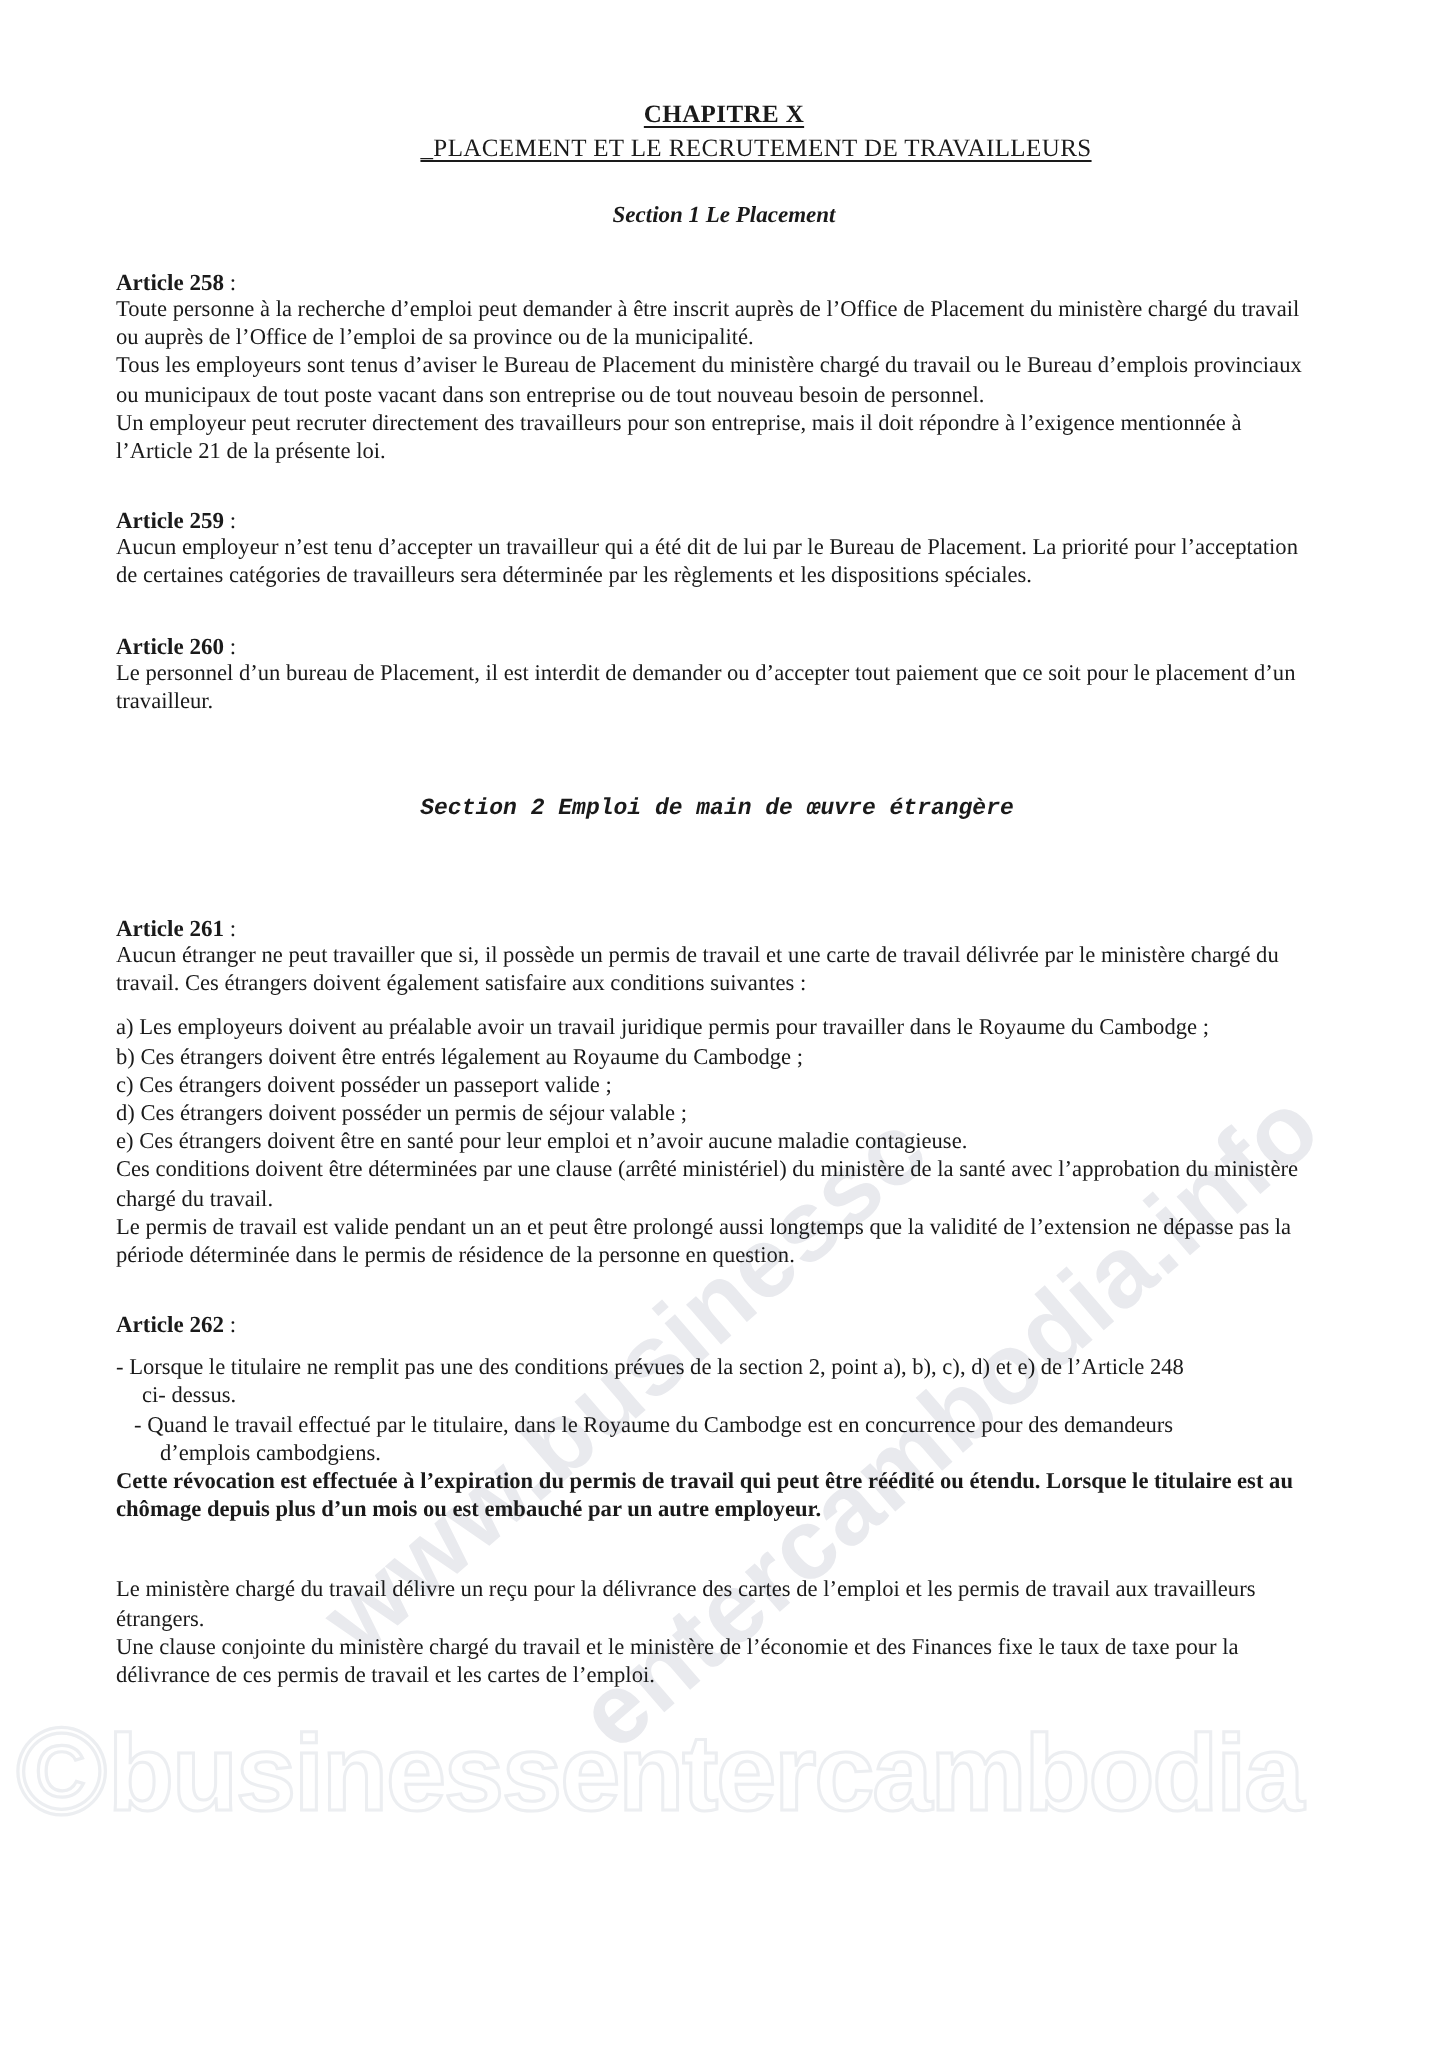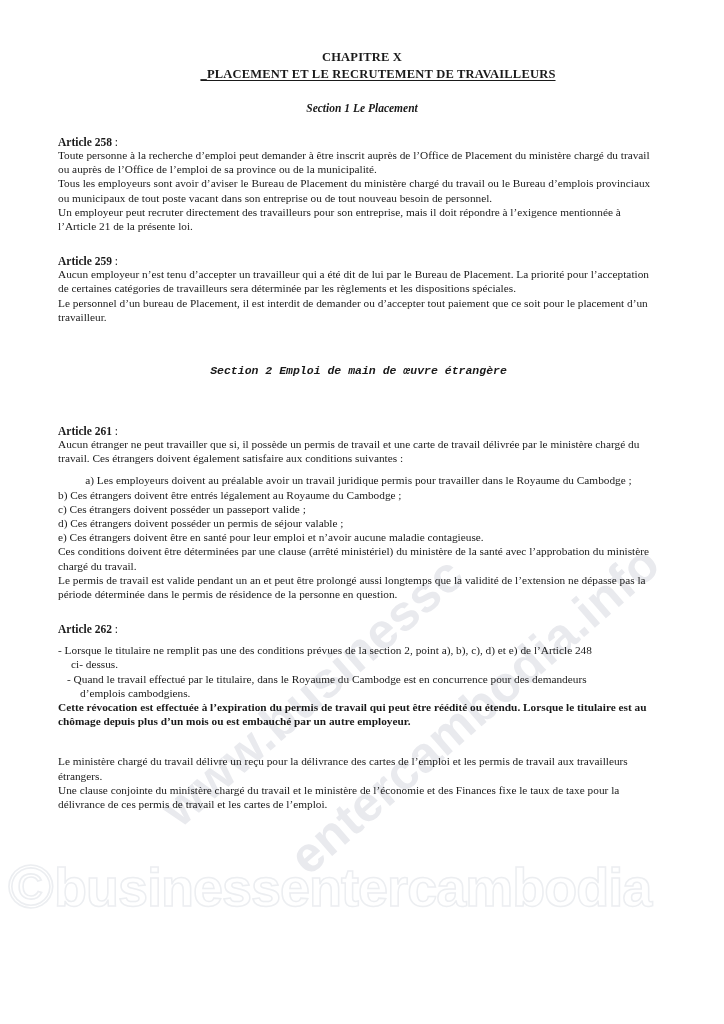--- a/index.html
+++ b/index.html
@@ -79,26 +79,27 @@
   }
 
   .doc-title-block {
     text-align: center;
     margin-top: 50px;
   }
   .doc-title-line1 {
     font-size: 12.5px;
     font-weight: bold;
     letter-spacing: 0.2px;
+    text-decoration: underline;
     text-underline-offset: 2px;
     text-align: center;
   }
   .doc-title-line2 {
     font-size: 12.5px;
-    font-weight: bold;
+    font-weight: normal;
     letter-spacing: 0.2px;
     text-decoration: underline;
     text-underline-offset: 2px;
     margin-top: 2px;
     padding-left: 32px;
   }
 
   .section-heading {
     text-align: center;
     font-style: italic;
@@ -172,41 +173,44 @@
   </div>
 
   <div class="section-heading">Section 1   Le  Placement</div>
 
   <div class="content">
 
     <div class="article-head">
       <span class="art-label">Article 258</span><span class="art-colon"> :</span>
     </div>
     <p class="para para-gap-lg">Toute personne à la recherche d’emploi peut demander à être inscrit auprès de l’Office de Placement du ministère chargé du travail ou auprès de l’Office de l’emploi de sa province ou de la municipalité.</p>
-    <p class="para para-gap-lg">Tous les employeurs sont avoir d’aviser le Bureau de Placement du ministère chargé du travail ou le Bureau d’emplois provinciaux ou municipaux de tout poste vacant dans son entreprise ou de tout nouveau besoin de personnel.</p>
+    <p class="para para-gap-lg">Tous les employeurs sont tenus d’aviser le Bureau de Placement du ministère chargé du travail ou le Bureau d’emplois provinciaux ou municipaux de tout poste vacant dans son entreprise ou de tout nouveau besoin de personnel.</p>
     <p class="para para-gap-sm">Un employeur peut recruter directement des travailleurs pour son entreprise, mais il doit répondre à l’exigence mentionnée à l’Article 21 de la présente loi.</p>
 
     <div class="article-head">
       <span class="art-label">Article 259</span><span class="art-colon"> :</span>
     </div>
     <p class="para para-gap-lg">Aucun employeur n’est tenu d’accepter un travailleur qui a été dit de lui par le Bureau de Placement. La priorité pour l’acceptation de certaines catégories de travailleurs sera déterminée par les règlements et les dispositions spéciales.</p>
 
+    <div class="article-head">
+      <span class="art-label">Article 260</span><span class="art-colon"> :</span>
+    </div>
     <p class="para para-gap-lg">Le personnel d’un bureau de Placement, il est interdit de demander ou d’accepter tout paiement que ce soit pour le placement d’un travailleur.</p>
 
     <div class="spacer-40"></div>
 
     <div class="section-heading s2">Section 2   Emploi de main de œuvre étrangère</div>
 
     <div class="spacer-26"></div>
 
     <div class="article-head">
       <span class="art-label">Article 261</span><span class="art-colon"> :</span>
     </div>
     <p class="para para-gap-lg">Aucun étranger ne peut travailler que si, il possède un permis de travail et une carte de travail délivrée par le ministère chargé du travail. Ces étrangers doivent également satisfaire aux conditions suivantes :</p>
-    <p class="list-item" style="margin-top:8px;text-align:center;">a) Les employeurs doivent au préalable avoir un travail juridique permis pour travailler dans le Royaume du Cambodge ;</p>
+    <p class="list-item" style="margin-top:8px;">a) Les employeurs doivent au préalable avoir un travail juridique permis pour travailler dans le Royaume du Cambodge ;</p>
     <p class="list-item">b) Ces étrangers doivent être entrés légalement au Royaume du Cambodge ;</p>
     <p class="list-item">c) Ces étrangers doivent posséder un passeport valide ;</p>
     <p class="list-item">d) Ces étrangers doivent posséder un permis de séjour valable ;</p>
     <p class="list-item">e) Ces étrangers doivent être en santé pour leur emploi et n’avoir aucune maladie contagieuse.</p>
     <p class="para para-gap-sm">Ces conditions doivent être déterminées par une clause (arrêté ministériel) du ministère de la santé avec l’approbation du ministère chargé du travail.</p>
     <p class="para para-gap-lg">Le permis de travail est valide pendant un an et peut être prolongé aussi longtemps que la validité de l’extension ne dépasse pas la période déterminée dans le permis de résidence de la personne en question.</p>
 
     <div class="article-head">
       <span class="art-label">Article 262</span><span class="art-colon"> :</span>
     </div>

